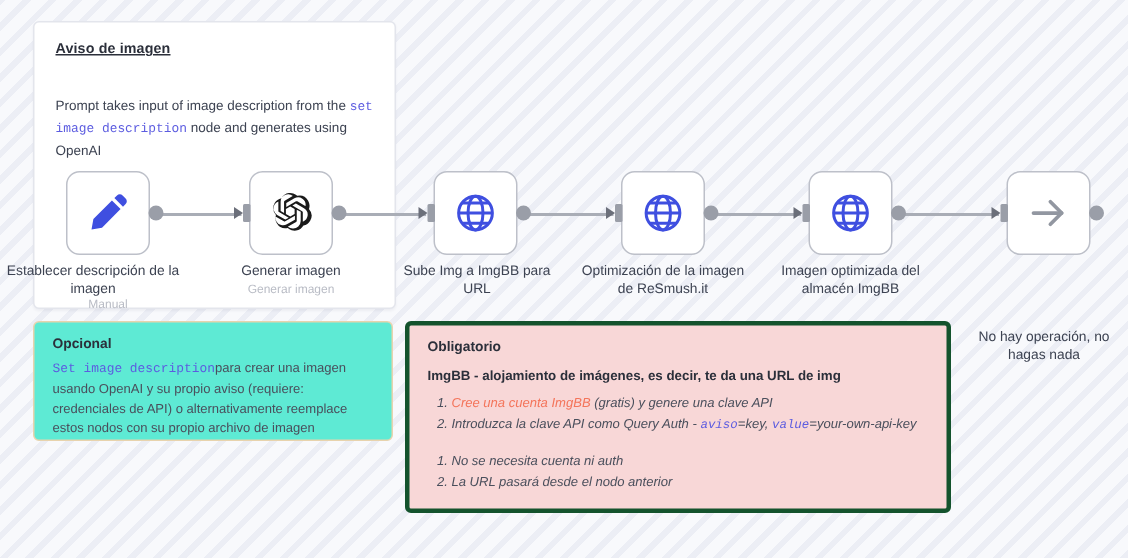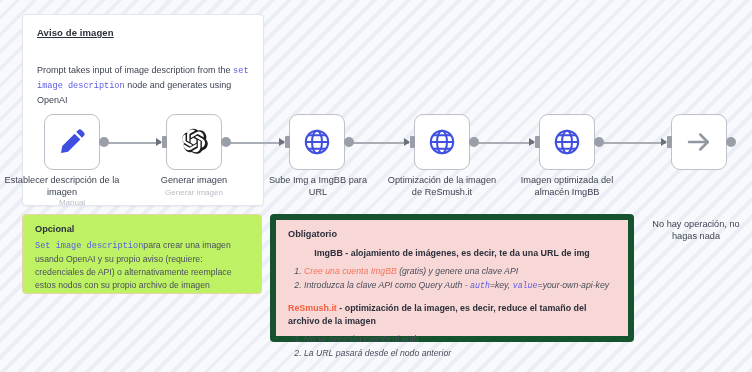--- a/index.html
+++ b/index.html
@@ -75,25 +75,25 @@
     font-size:8px;line-height:11px;color:#b9bcc5;
   }
 
   
   .note{
     position:absolute;border-radius:4px;box-sizing:border-box;
     padding:9px 12px 10px 12px;
   }
   #note-optional{
     left:22px;top:214px;width:240px;height:80px;
-    background:#bef264;border:1px solid #e8d3ad;
+    background:#5eead4;border:1px solid #e8d3ad;
   }
   #note-required{
     left:270px;top:214px;width:364px;height:128px;
-    background:#f8d7d7;border:6px solid #14532d;
+    background:#f8d7d7;border:3px solid #14532d;
   }
   .note-title{font-size:9.2px;font-weight:bold;color:#2b2f3a;margin-bottom:5px;}
   .note-text{font-size:8.7px;line-height:13px;color:#4a4f5c;}
   .note-head{font-size:8.9px;font-weight:bold;color:#2b2f3a;line-height:13px;margin-bottom:4px;}
   ol.note-list{margin:0 0 9px 0;padding-left:16px;font-style:italic;}
   ol.note-list li{font-size:8.7px;line-height:14px;color:#4a4f5c;}
   .link-red{color:#f4745a;}
   .kv{font-family:"Liberation Mono","DejaVu Sans Mono",monospace;color:#5c5ce0;font-size:8.3px;}
 </style>
 </head>
@@ -201,28 +201,25 @@
   <div class="note" id="note-optional">
     <div class="note-title">Opcional</div>
     <div class="note-text">
       <code class="mono">Set image description</code><span>para crear una imagen usando OpenAI y su propio aviso (requiere: credenciales de API) o alternativamente reemplace estos nodos con su propio archivo de imagen</span>
     </div>
   </div>
 
   <div class="note" id="note-required">
     <div class="note-title">Obligatorio</div>
 
-    <div class="note-head" style="margin-top:8px;text-align:center;">ImgBB - alojamiento de imágenes, es decir, te da una URL de img</div>
+    <div class="note-head" style="margin-top:8px;">ImgBB - alojamiento de imágenes, es decir, te da una URL de img</div>
     <ol class="note-list">
       <li><span class="link-red">Cree una cuenta ImgBB</span><span> (gratis) y genere una clave API</span></li>
-      <li><span>Introduzca la clave API como Query Auth - </span><span class="kv">auth</span><span>=key, </span><span class="kv">value</span><span>=your-own-api-key</span></li>
+      <li><span>Introduzca la clave API como Query Auth - </span><span class="kv">aviso</span><span>=key, </span><span class="kv">value</span><span>=your-own-api-key</span></li>
     </ol>
 
-    <div class="note-head">
-      <span class="brand-red">ReSmush.it</span><span> - optimización de la imagen, es decir, reduce el tamaño del archivo de la imagen</span>
-    </div>
     <ol class="note-list">
       <li>No se necesita cuenta ni auth</li>
       <li>La URL pasará desde el nodo anterior</li>
     </ol>
   </div>
 
 </div>
 
 </body></html>

